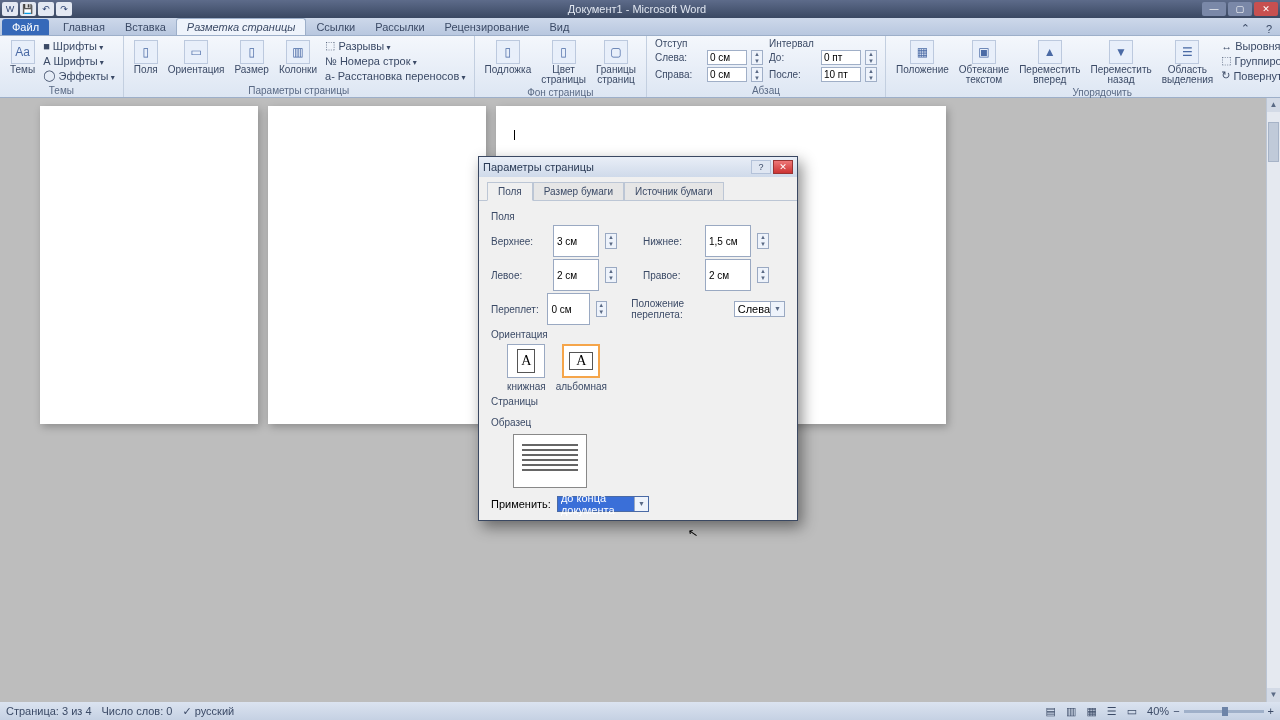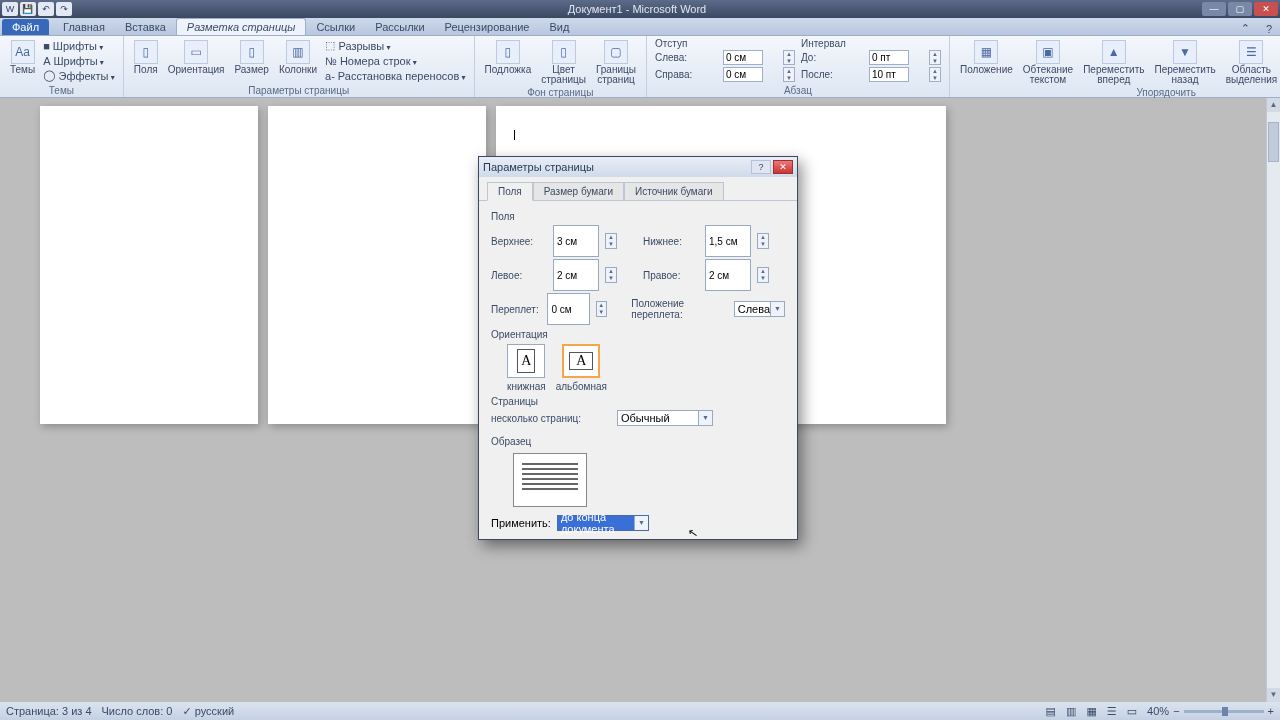--- a/index.html
+++ b/index.html
@@ -25,21 +25,21 @@
 
 .ribbon { height: 62px; background: linear-gradient(#f4f7fc,#dde6f3); border-bottom: 1px solid #9dafc9; display: flex; }
 .group { border-right: 1px solid #c3cfe0; padding: 2px 8px 0 8px; display:flex; flex-direction:column; justify-content:space-between;}
 .group .row { display:flex; gap:6px; align-items:flex-start;}
 .group .label { text-align:center; font-size:10px; color:#5a6a85; padding-bottom:1px;}
 .bigbtn { display:flex; flex-direction:column; align-items:center; gap:1px; padding:2px 2px; }
 .bigbtn .icn { width:24px; height:24px; background:#e8effa; border:1px solid #bcc9de; display:flex;align-items:center;justify-content:center;font-size:12px;color:#4a6aa5;}
 .bigbtn .txt { font-size:10px; color:#3b4a66; text-align:center; line-height:10px; }
 .smallrow { display:flex; align-items:center; gap:3px; font-size:10px; color:#3b4a66; height:15px; white-space:nowrap;}
 .smallrow .dd::after { content:" ▾"; font-size:8px;}
-.numrow { display:flex; align-items:center; gap:20px; height:17px;}
+.numrow { display:flex; align-items:center; gap:4px; height:17px;}
 .numrow .lbl { font-size:10px; color:#3b4a66; width:48px;}
 .numrow .nf { width:40px; height:15px; border:1px solid #a0afc7; background:#fff; font-size:10px; padding:0 2px; display:flex;align-items:center;}
 .numrow .spin { width:12px; height:15px; border:1px solid #a0afc7; background:#eef3fb; display:flex;flex-direction:column;}
 .numrow .spin div{flex:1;font-size:6px;text-align:center;line-height:6px;color:#5a6a85;}
 
 
 .workspace { position: absolute; top: 98px; left: 0; right: 14px; bottom: 18px; background: #bdbdbd; overflow:hidden;}
 .pages { display:flex; gap:10px; padding: 8px 40px; }
 .page { background:#fff; box-shadow: 2px 3px 8px rgba(0,0,0,.25); }
 .page.p1 { width: 218px; height: 318px; }
@@ -379,27 +379,20 @@
       </div>
       <div class="opt">
         <div class="pic sel">
             <div class="pg" style="width:24px;height:18px;">A</div>
           </div>
         <div class="olabel">альбомная</div>
       </div>
     </div>
 
     <div class="section-label">Страницы</div>
-    <div class="fieldrow">
-      <span class="flabel w">несколько страниц:</span>
-      <div class="fselect" style="width:96px;">
-          <span>Обычный</span>
-          <div class="ar">▼</div>
-        </div>
-    </div>
 
     <div class="section-label" style="margin-top:10px;">Образец</div>
     <div class="preview">
       <div class="ln"></div>
         <div class="ln"></div>
         <div class="ln"></div>
         <div class="ln"></div>
         <div class="ln"></div>
         <div class="ln"></div>
     </div>

